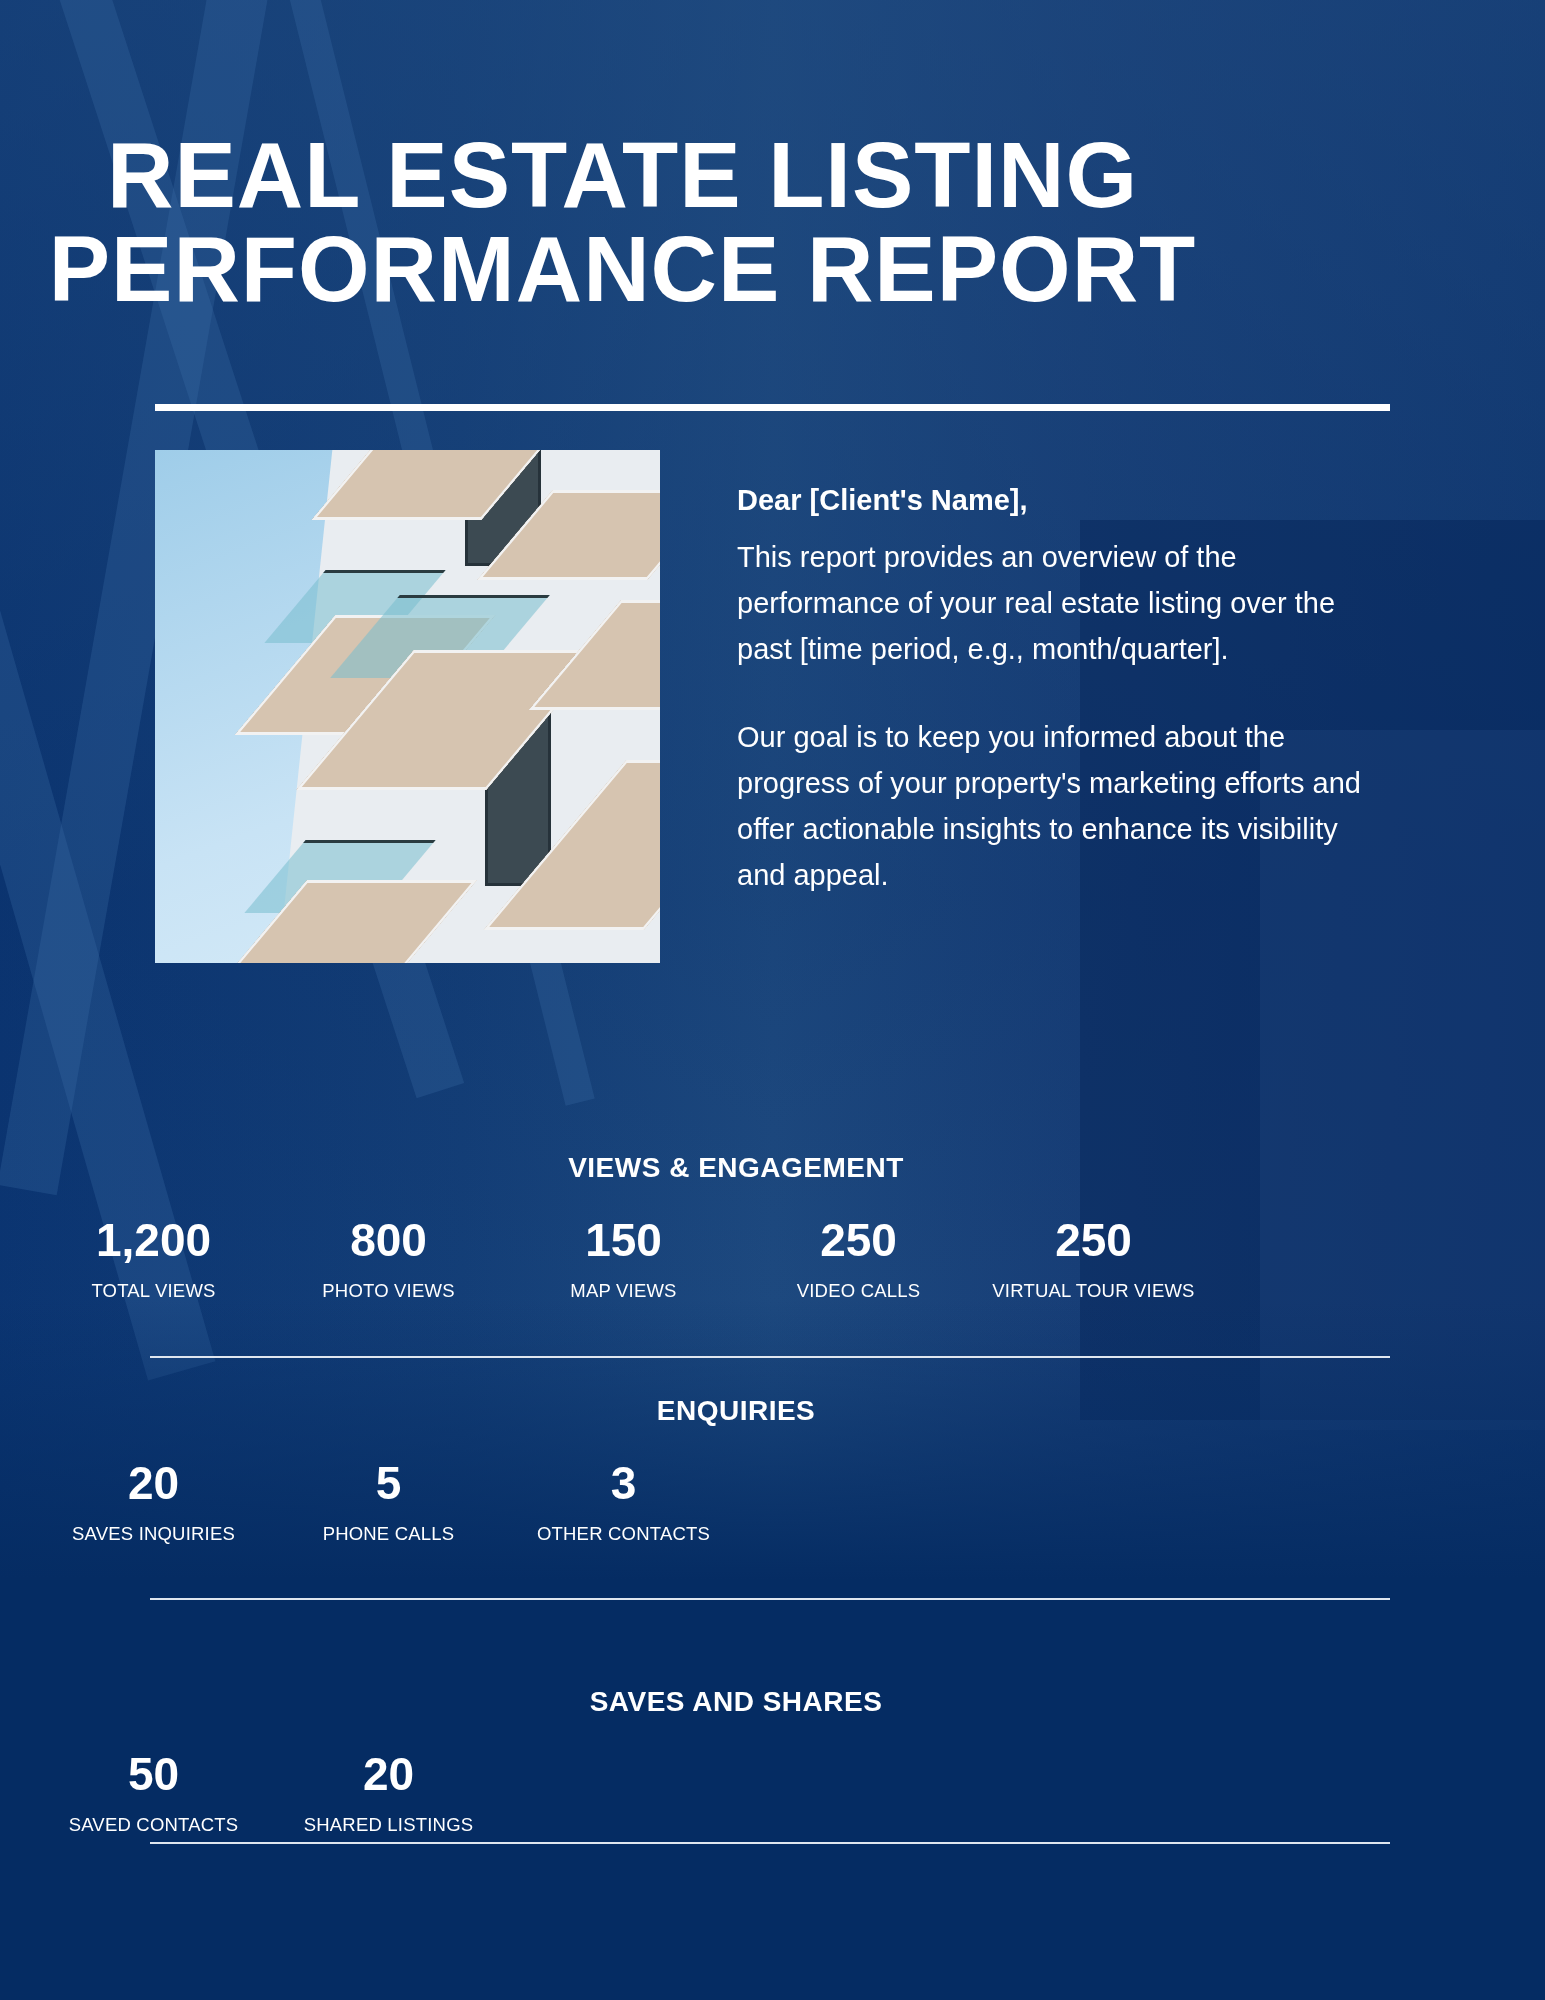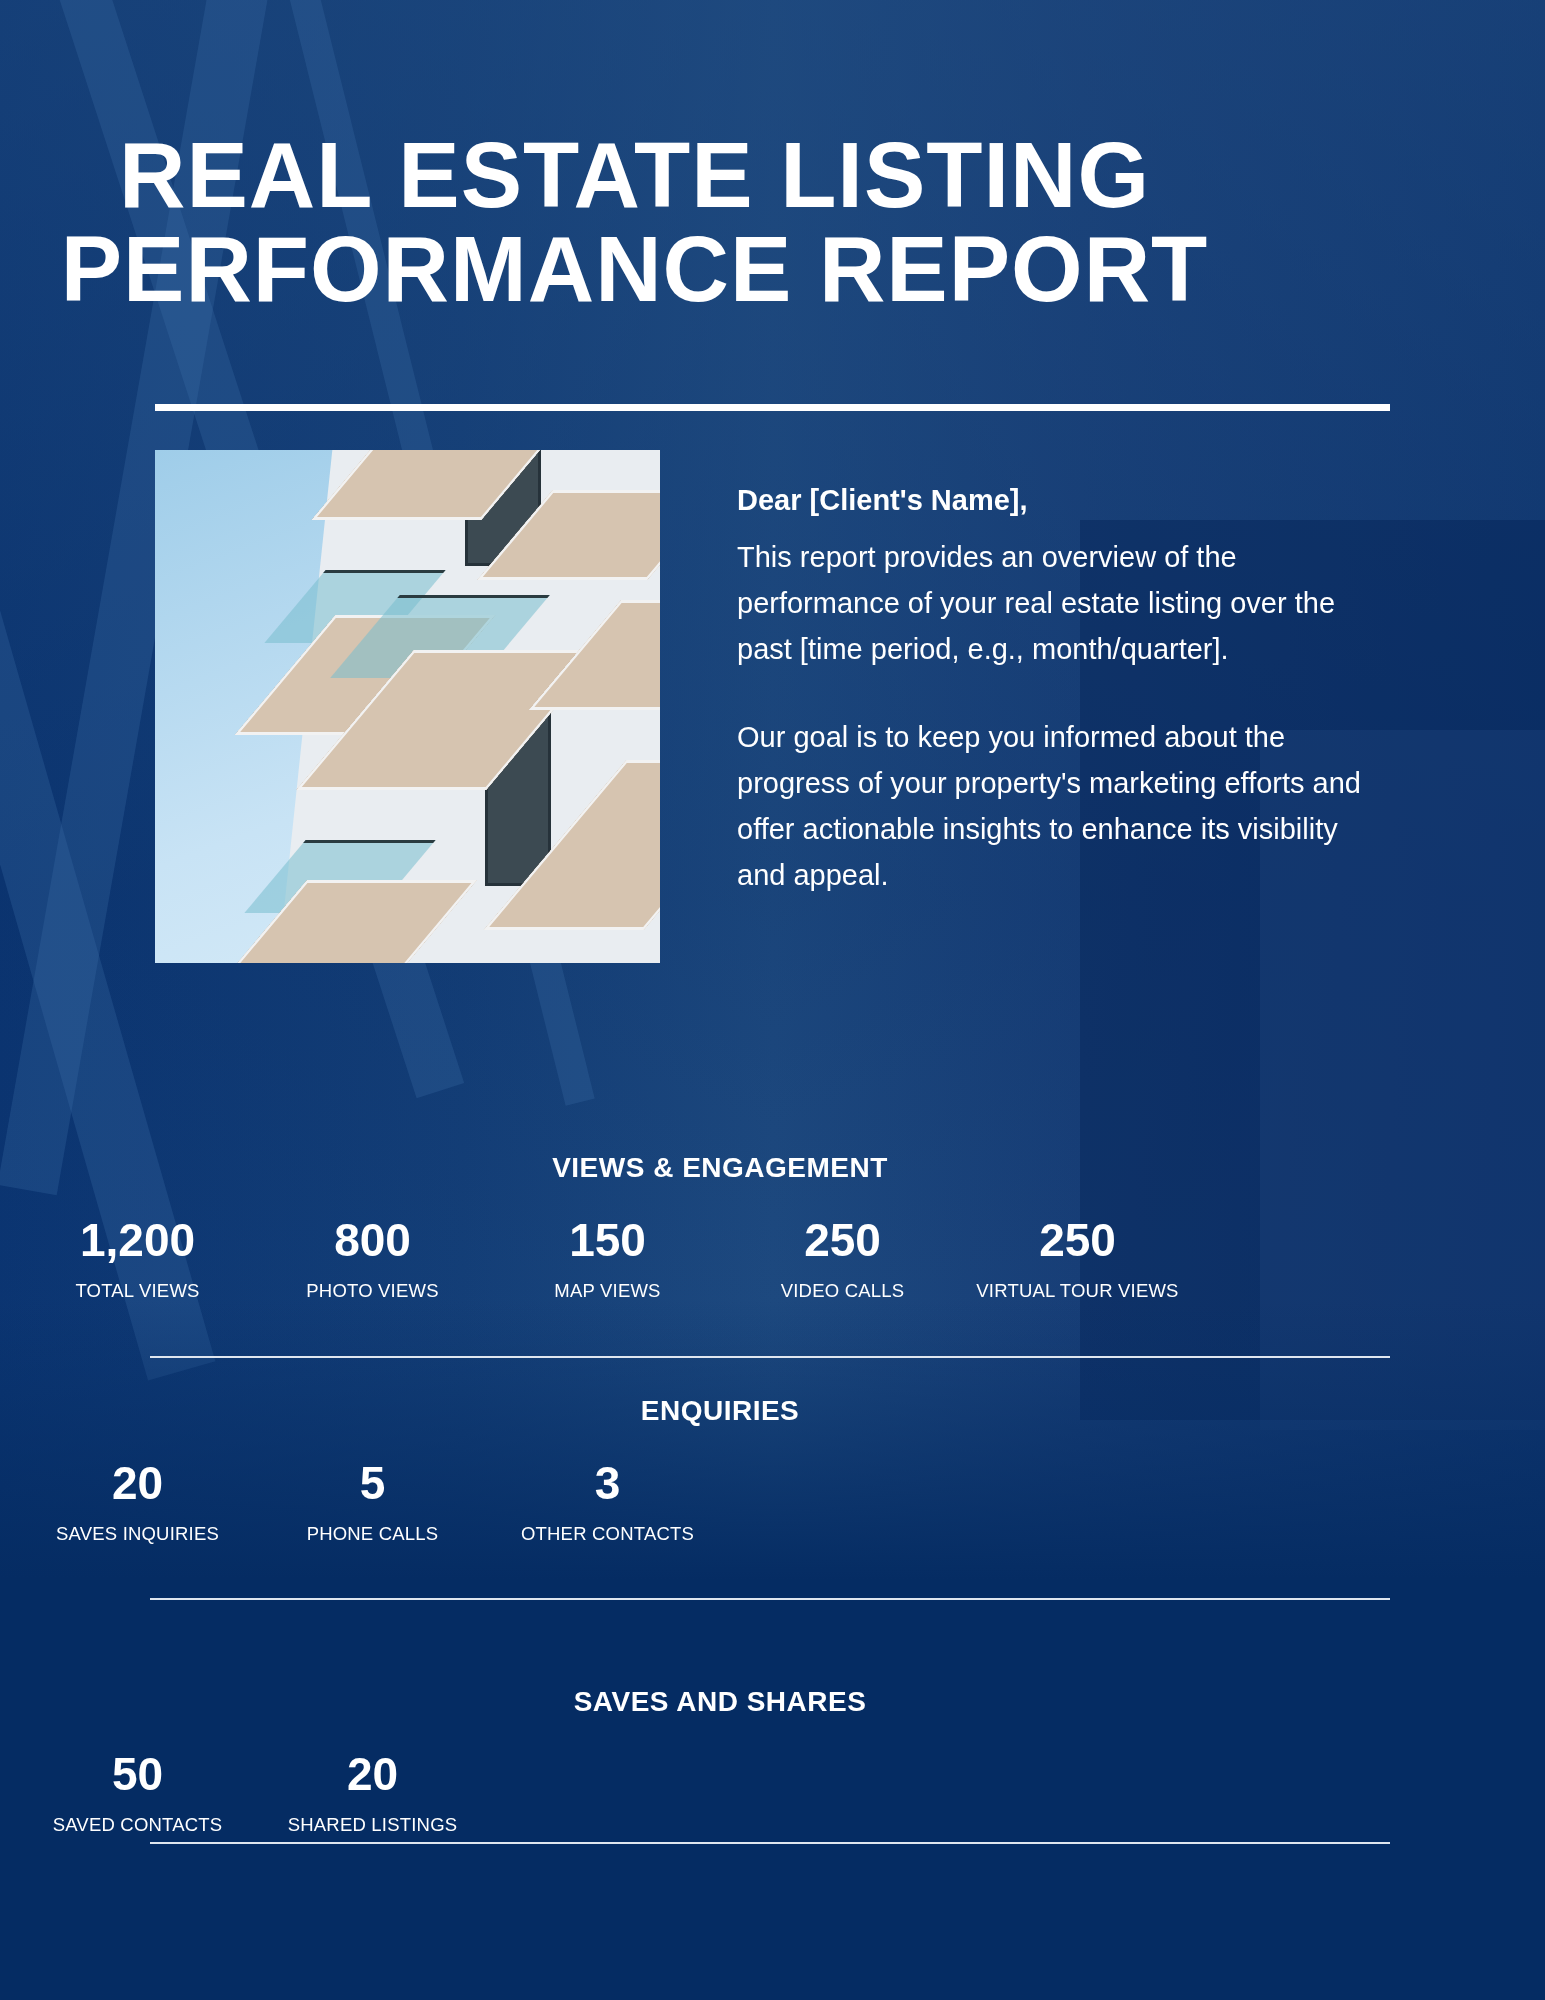--- a/index.html
+++ b/index.html
@@ -20,21 +20,21 @@
   .bg .b2 { left: 110px; top: -100px; width: 60px; height: 1300px; transform: rotate(10deg); }
   .bg .b3 { left: 230px; top: -80px; width: 50px; height: 1200px; transform: rotate(-18deg); }
   .bg .b4 { left: 420px; top: -80px; width: 30px; height: 1200px; transform: rotate(-14deg); }
   .bg .block { position: absolute; left: 1080px; top: 520px; width: 480px; height: 900px; background: rgba(4,36,86,0.45); }
   .bg .block2 { position: absolute; left: 1260px; top: 730px; width: 300px; height: 700px; background: rgba(40,80,140,0.25); }
   .bg .fade { position: absolute; left: 0; right: 0; top: 1300px; bottom: 0; background: linear-gradient(180deg, rgba(5,44,99,0) 0%, #052c63 40%); }
 
   .content { position: absolute; inset: 0; z-index: 1; }
 
   .title {
-    position: absolute; left: 16px; width: 1237px; top: 128px; margin: 0;
+    position: absolute; left: 4px; width: 1237px; top: 128px; margin: 0;
     text-align: center; font-weight: 700; font-size: 92px; line-height: 94px;
     letter-spacing: 1px; color: #ffffff;
   }
   .title-rule { position: absolute; left: 155px; top: 404px; width: 1235px; height: 7px; background: #ffffff; }
 
   .photo {
     position: absolute; left: 155px; top: 450px; width: 505px; height: 513px; overflow: hidden;
     background: linear-gradient(160deg, #9fcde9 0%, #c8e3f5 60%, #d8ecf8 100%);
   }
   .photo .facade { position: absolute; left: 150px; top: -20px; width: 400px; height: 560px; background: #e9edf1; transform: skewX(-6deg); }
@@ -45,21 +45,21 @@
   .letter { position: absolute; left: 737px; top: 478px; width: 640px; }
   .greeting { font-weight: 700; font-size: 29px; line-height: 44px; margin: 0 0 12px 0; }
   .para { font-size: 29px; line-height: 46px; margin: 0 0 42px 0; font-weight: 400; }
 
   .section-banner {
     position: absolute; left: 155px; top: 1000px; width: 1235px; height: 100px; background: #ffffff;
     display: flex; align-items: center; justify-content: center;
   }
   .section-banner span { color: #0a2b60; font-weight: 700; font-size: 40px; letter-spacing: 4px; }
 
-  .group { position: absolute; left: 0; width: 1400px; text-align: center; padding-left: 20px; }
+  .group { position: absolute; left: 16px; width: 1400px; text-align: center; padding-left: 20px; }
   .group h3 { margin: 0; font-weight: 700; font-size: 28px; letter-spacing: 0.5px; }
   .metrics { display: flex; justify-content: flex-start; margin-top: 28px; }
   .metric { width: 235px; text-align: center; }
   .metric .val { font-weight: 700; font-size: 46px; line-height: 56px; }
   .metric .lbl { font-size: 18.5px; margin-top: 12px; letter-spacing: 0.2px; }
 
   .rule { position: absolute; left: 150px; width: 1240px; height: 2px; background: #dfe6ef; }
 </style>
 </head>
 <body>

